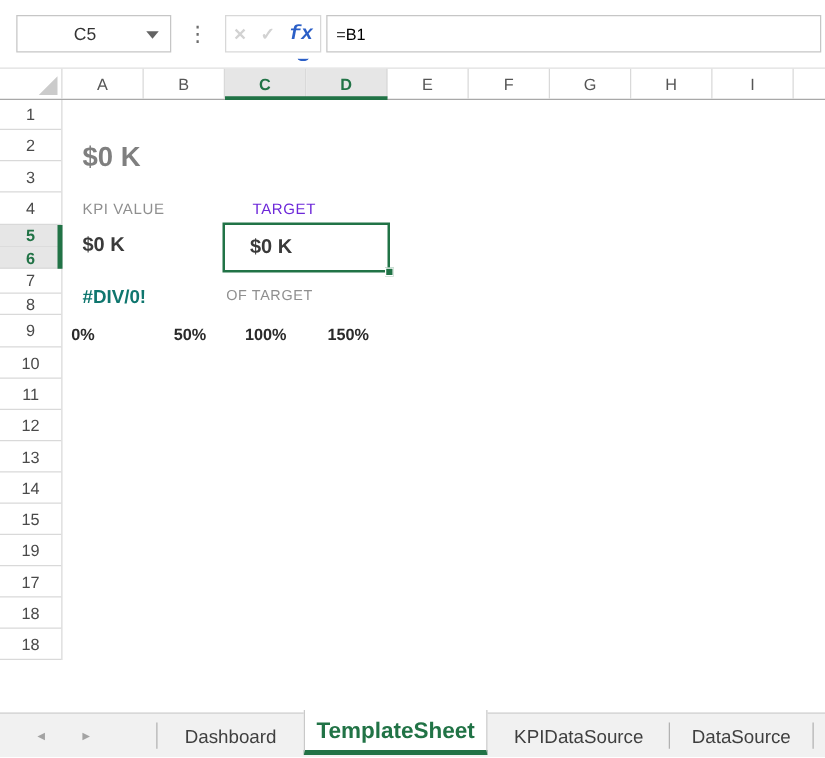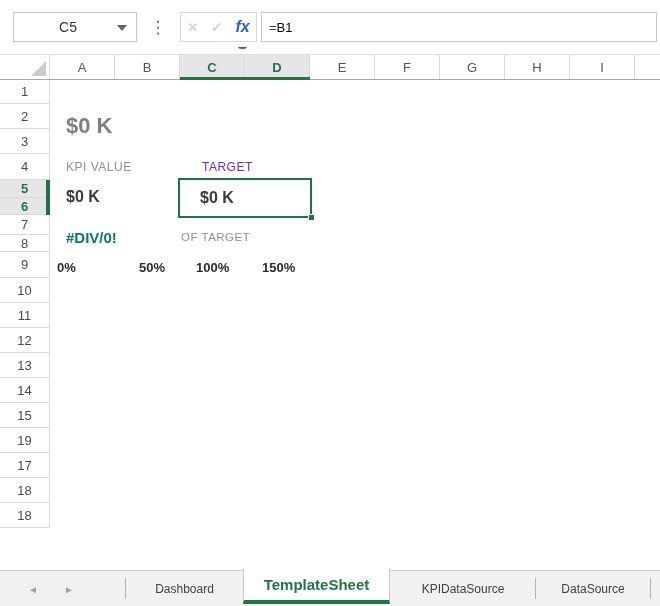--- a/index.html
+++ b/index.html
@@ -31,21 +31,21 @@
   }
   .btn-group {
     position:absolute; left:180px; top:12px; width:77px; height:30px;
     border:1px solid #d8d8d8; background:#fff;
     display:flex; align-items:center; justify-content:space-around;
   }
   .icon-cancel { color:#d2d2d2; font-size:13px; font-weight:bold; }
   .icon-confirm { color:#d2d2d2; font-size:14px; font-weight:bold; }
   .icon-fx {
     color:#2b5fc7; font-size:16px; font-style:italic; font-weight:bold;
-    font-family:Liberation Sans, sans-serif; line-height:1;
+    font-family:Liberation Mono, monospace; line-height:1;
   }
   .fx-flourish {
     position:absolute; left:238px; top:44px; width:9px; height:5px;
     border-bottom:2px solid #2b5fc7; border-radius:0 0 50% 50%;
   }
   .formula-box {
     position:absolute; left:261px; top:12px; width:396px; height:30px;
     border:1px solid #c6c6c6; background:#fff;
     display:flex; align-items:center; padding-left:7px; font-size:13px;
   }
@@ -114,31 +114,31 @@
     position:absolute; top:0; height:36px; width:22px;
     display:flex; align-items:center; justify-content:center;
     font-size:10px; color:#a3a3a3;
   }
   .nav-left { left:22px; } .nav-right { left:58px; }
   .tab-divider { position:absolute; top:7px; width:1px; height:21px; background:#b2b2b2; }
   .div-1 { left:125px; } .div-2 { left:535px; } .div-3 { left:650px; }
   .tab {
     position:absolute; top:0; height:36px;
     display:flex; align-items:center; justify-content:center;
-    font-size:12px; color:#3f3f3f;
+    font-size:15px; color:#3f3f3f;
   }
   .tab-dashboard { left:126px; width:117px; }
   .tab-kpidatasource { left:391px; width:144px; }
   .tab-datasource { left:536px; width:114px; }
   .tab-active {
     position:absolute; left:243px; top:-3px; width:147px; height:36px;
     background:#fff; border-left:1px solid #c9c9c9; border-right:1px solid #c9c9c9;
     border-bottom:4px solid #217346;
     display:flex; align-items:center; justify-content:center;
-    font-size:15px; font-weight:bold; color:#217346;
+    font-size:18px; font-weight:bold; color:#217346;
   }
 </style>
 </head>
 <body>
 
 <div id="app">
   <div class="hairline-top"></div>
 
   <div class="topbar">
     <div class="name-box">

